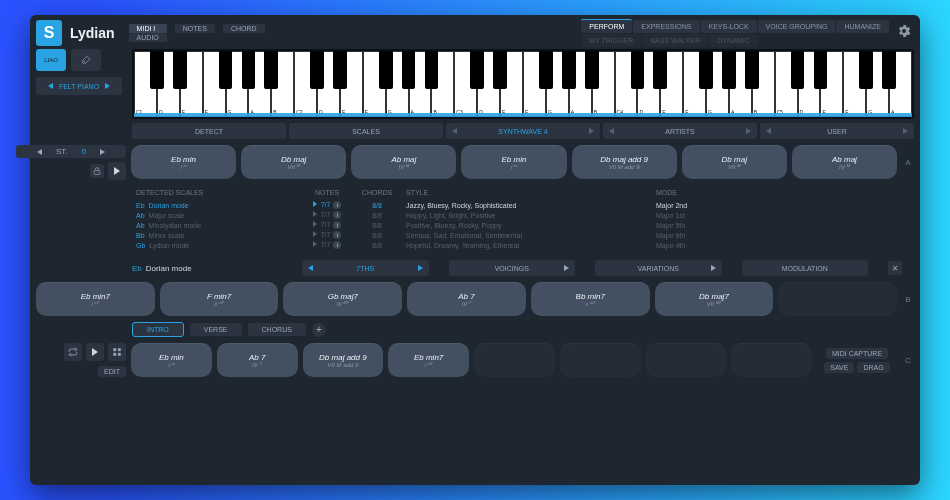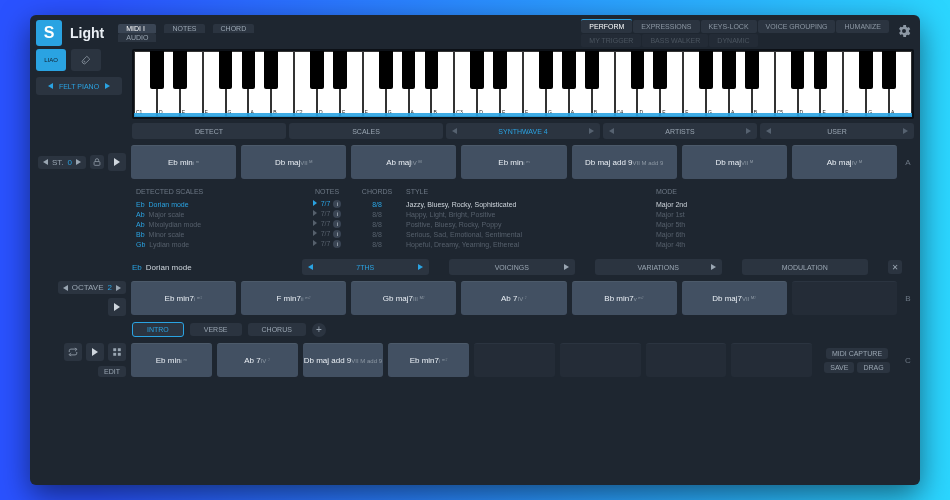--- a/index.html
+++ b/index.html
@@ -37,28 +37,28 @@
 
   .navbtns { display:flex; gap:3px; padding:2px 0 2px 96px;}
   .navbtn { flex:1; height:16px; background:#2b3440; border-radius:3px; display:flex; align-items:center; justify-content:center; font-size:7px; color:#9aa6b2; cursor:pointer; position:relative;}
   .navbtn.active{ color:#2aa3e2;}
   .navbtn .chev{color:#566270;}
   .navbtn .chev.l{position:absolute;left:5px;top:5px;}
   .navbtn .chev.r{position:absolute;right:5px;top:5px;}
 
   .chord-row { display:flex; gap:5px; padding:2px 0;}
   .side-ctrl { width:90px; display:flex; align-items:center; gap:4px; flex-wrap:wrap; justify-content:flex-end;}
-  .stbtn{display:flex;align-items:center;gap:4px;background:#2b3440;border-radius:3px;padding:2px 4px;color:#9aa6b2;cursor:pointer;}
+  .stbtn{display:flex;align-items:center;gap:14px;background:#2b3440;border-radius:3px;padding:2px 20px;color:#9aa6b2;cursor:pointer;}
   .stbtn .val{color:#2aa3e2;}
   .lock{width:14px;height:14px;background:#2b3440;border-radius:3px;display:flex;align-items:center;justify-content:center;color:#8d98a4;cursor:pointer;}
   .play{width:18px;height:18px;background:#2b3440;border-radius:3px;display:flex;align-items:center;justify-content:center;cursor:pointer;}
   .play span{width:0;height:0;border-left:6px solid #cfd6dd;border-top:4px solid transparent;border-bottom:4px solid transparent;}
 
   .chord-strip{flex:1;display:flex;gap:5px;}
-  .chord{flex:1;min-width:0;height:34px;background:#3a4554;border-radius:3px;display:flex;flex-direction:row;align-items:center;justify-content:center;cursor:pointer;border-top:1px solid #4c5a6a;}
+  .chord{flex:1;min-width:0;height:34px;background:#3a4554;border-radius:10px;display:flex;flex-direction:column;align-items:center;justify-content:center;cursor:pointer;border-top:1px solid #4c5a6a;font-style:italic;}
   .chord .main{font-size:8px;color:#eaeff5;white-space:nowrap;}
   .chord .sub{font-size:6px;color:#8d98a4;}
   .chord.light{background:#425062;}
   .chord.empty{background:#242c37;border-top:1px solid #2b3440;}
   .sec-letter{width:12px;color:#6d7885;align-self:center;text-align:center;}
 
   .scales-table{padding:4px 0 4px 96px; display:flex; flex-direction:column; gap:3px;}
   .thead{display:flex;gap:0;color:#6d7885;font-size:7px;}
   .thead div,.trow div{padding:1px 4px;}
   .c-scale{width:170px;} .c-notes{width:50px;text-align:center;} .c-ch{width:50px;text-align:center;} .c-style{width:250px;} .c-mode{width:120px;}
@@ -90,21 +90,21 @@
   .loop-icon svg,.grid-icon svg,.lock svg,.sq svg{width:10px;height:10px;}
 
 </style>
 </head>
 <body>
 
 <div class="app">
 
   <div class="row header">
     <div class="logo-box">S</div>
-    <div class="brand">Light</div>
+    <div class="brand">Lydian</div>
 
     <div class="tabgroup">
       <div class="tab active">MIDI I</div>
       <div class="tab">AUDIO</div>
     </div>
     <div class="tabgroup" style="margin-left:4px;">
       <div class="tab">NOTES</div>
       <div class="tab" style="visibility:hidden">.</div>
     </div>
     <div class="tabgroup" style="margin-left:4px;">
@@ -426,31 +426,20 @@
         <span>VARIATIONS</span>
         <span class="chev r" style="position:absolute;right:5px;top:5px;"></span>
       </div>
     <div class="modbtn">
         <span>MODULATION</span>
       </div>
     <div class="xclose">✕</div>
   </div>
 
   <div class="chord-row">
-    <div class="side-ctrl">
-      <div class="stbtn">
-        <span class="chev l"></span>
-        <span>OCTAVE</span>
-        <span class="val">2</span>
-        <span class="chev r"></span>
-      </div>
-      <div class="play">
-          <span></span>
-        </div>
-    </div>
     <div class="chord-strip" id="chordsB">
         <div class="chord light">
           <div class="main">Eb min7</div>
           <div class="sub">i ᵐ⁷</div>
         </div>
         <div class="chord light">
           <div class="main">F min7</div>
           <div class="sub">ii ᵐ⁷</div>
         </div>
         <div class="chord light">

